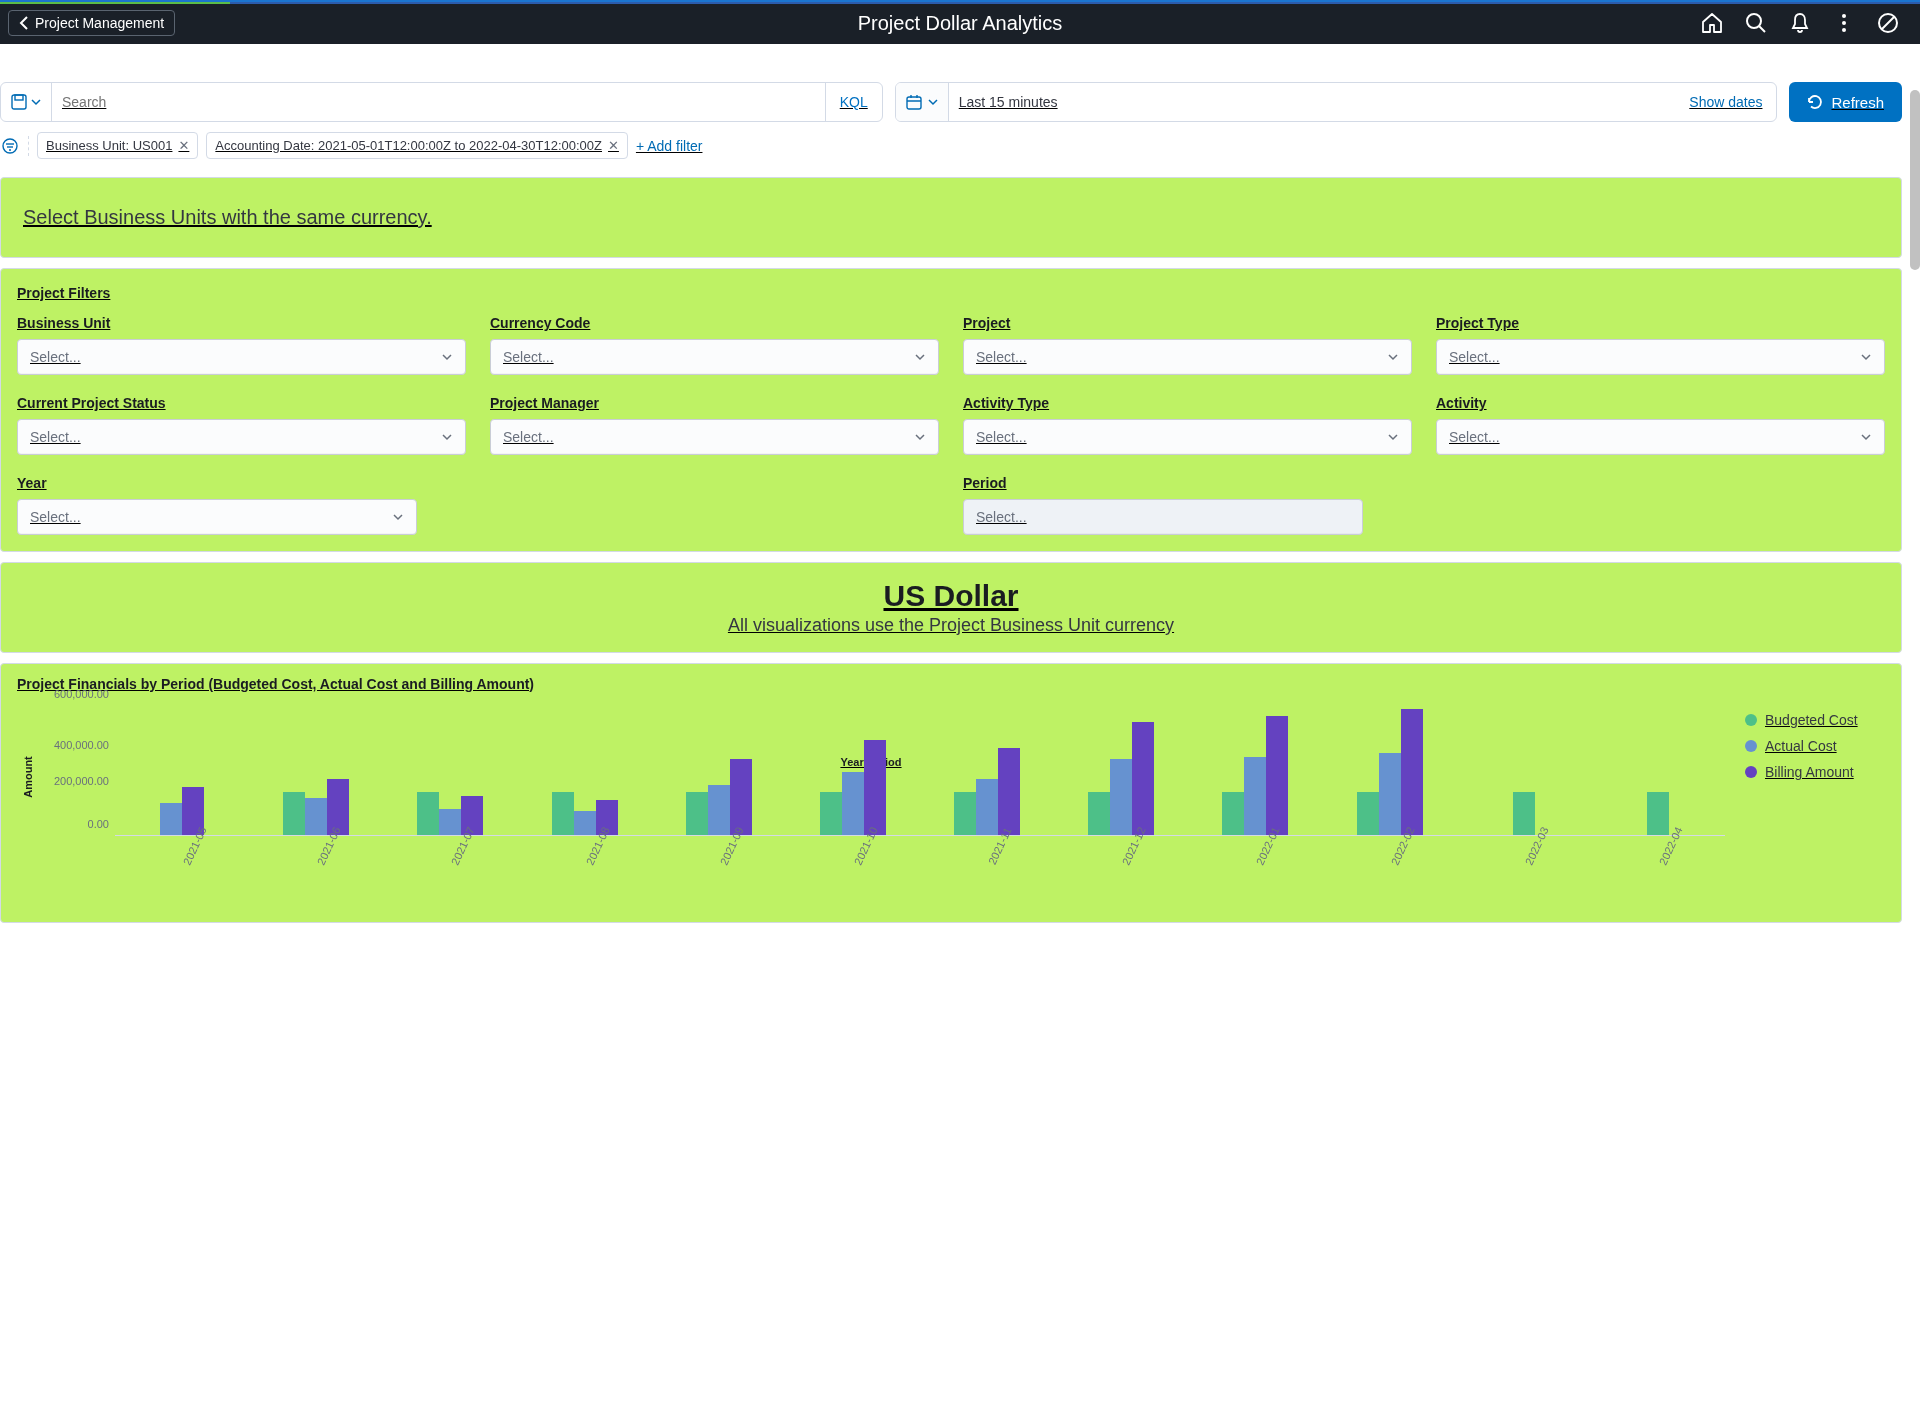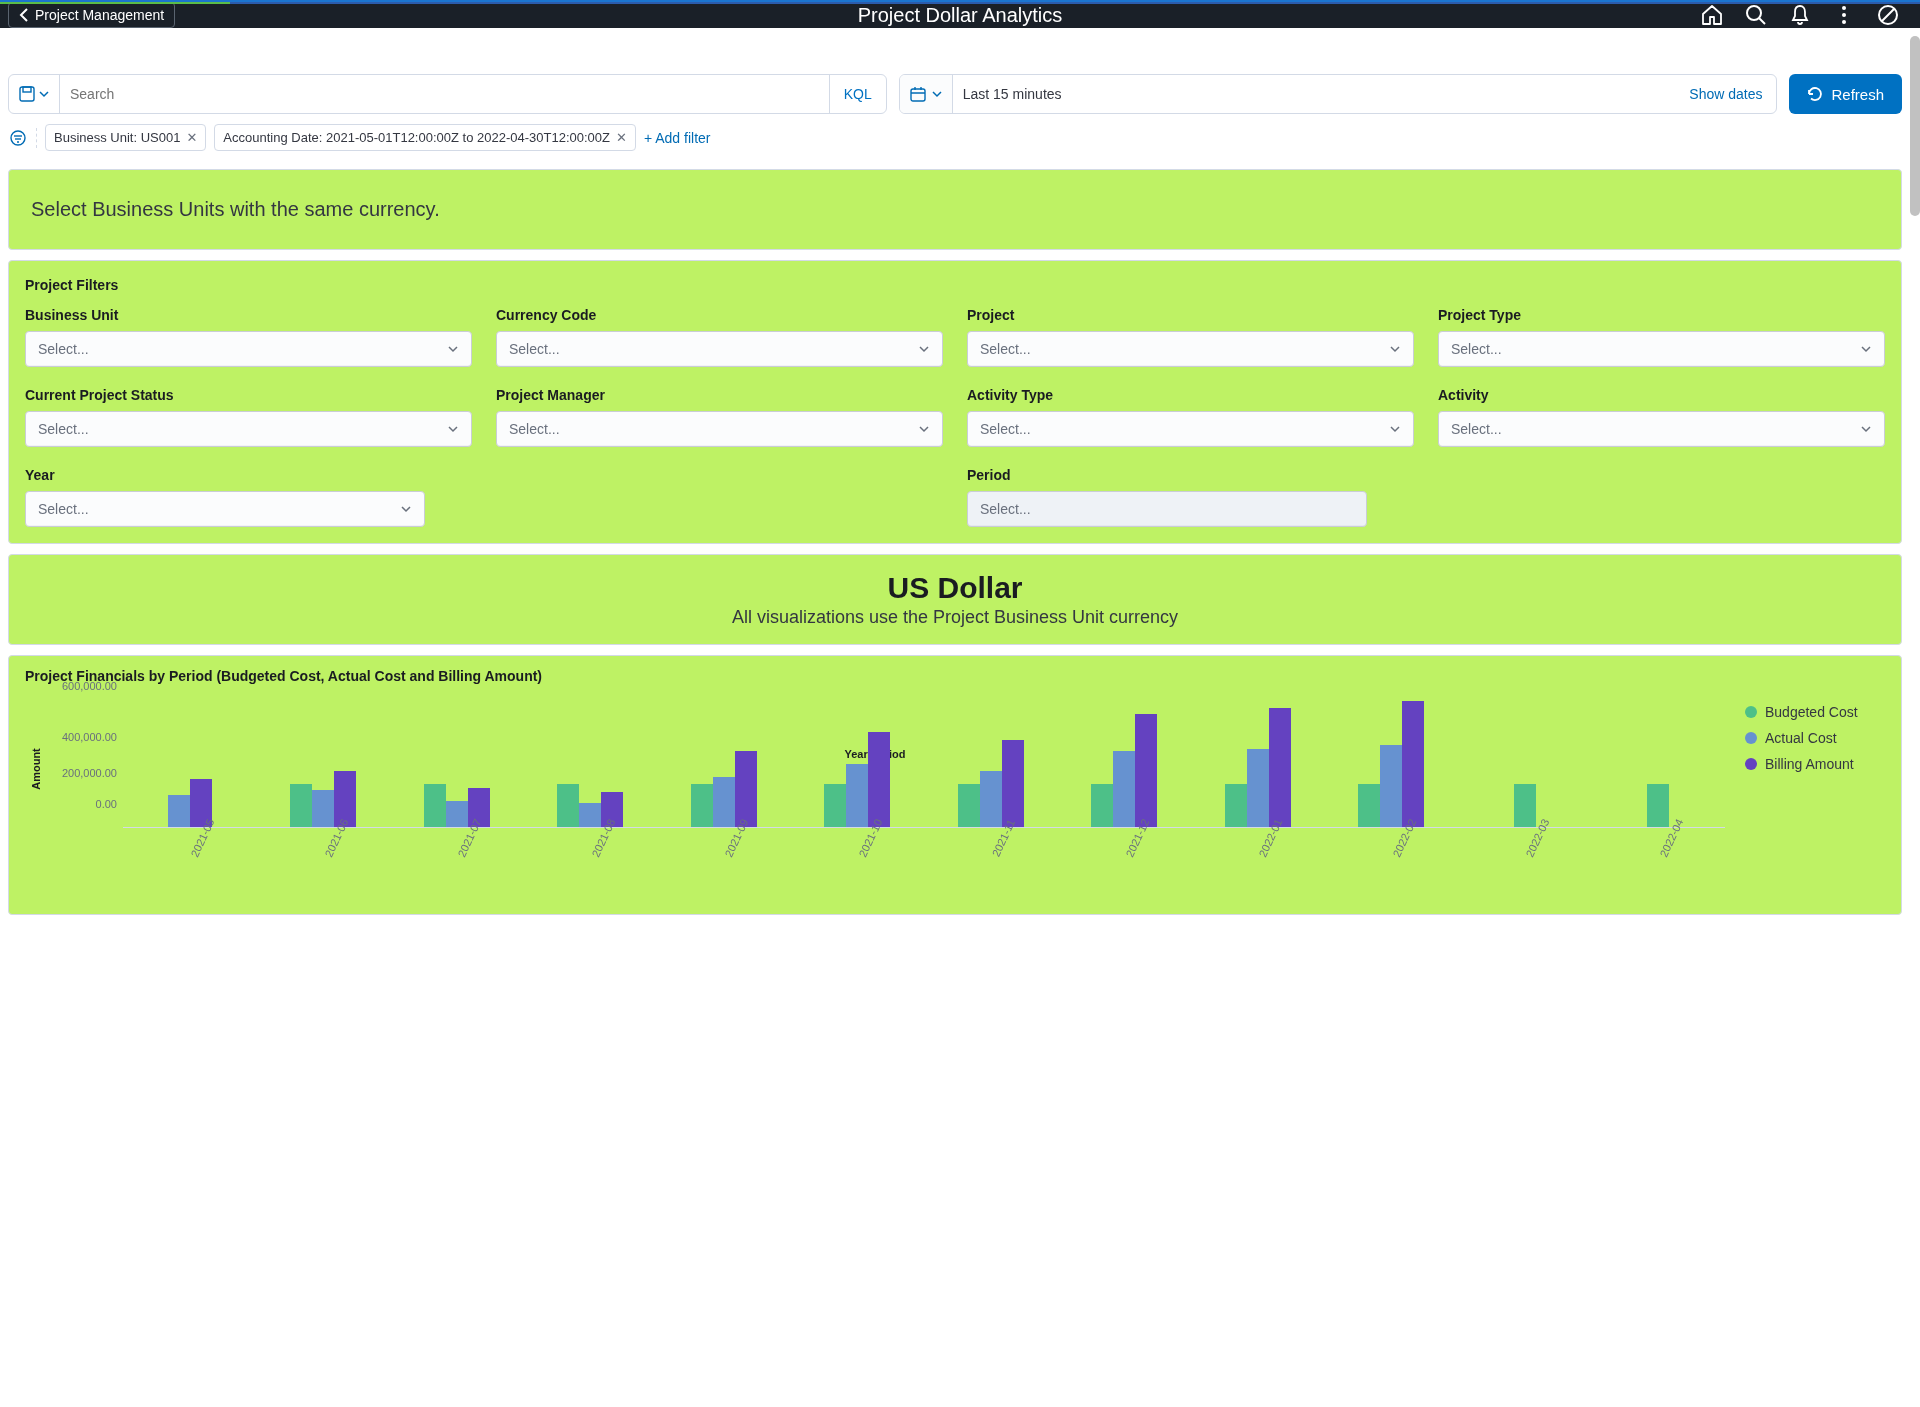--- a/index.html
+++ b/index.html
@@ -1,23 +1,23 @@
 <!DOCTYPE html>
 <html><head>
 <meta charset="utf-8">
 <style>
 * { box-sizing: border-box; margin: 0; padding: 0; font-family: -apple-system, BlinkMacSystemFont, "Segoe UI", Helvetica, Arial, sans-serif; }
 body { background: #fff; }
-.topbar { background: #1a2028; color: #fff; height: 28px; display: flex; align-items: center; position: relative; border-top: 2px solid #1b75d0; }
+.topbar { background: #1a2028; color: #fff; height: 44px; display: flex; align-items: center; position: relative; border-top: 2px solid #1b75d0; }
 .topbar-accent { position: absolute; top: 0; left: 0; right: 0; height: 2px; background: linear-gradient(90deg, #5bbd4a 0%, #5bbd4a 12%, #2b5cad 12%, #2b5cad 100%); }
 .back-btn { display: flex; align-items: center; gap: 6px; border: 1px solid #5a6470; border-radius: 4px; padding: 4px 10px; margin-left: 8px; font-size: 14px; color: #fff; cursor: pointer; }
 .topbar-title { position: absolute; left: 50%; transform: translateX(-50%); font-size: 20px; font-weight: 400; }
 .topbar-icons { margin-left: auto; display: flex; gap: 20px; padding-right: 20px; align-items: center; }
 .topbar-icons .ticon { width: 24px; height: 24px; display: flex; align-items: center; justify-content: center; cursor: pointer; }
-.content { padding: 8px; padding-right: 18px; position: relative; }
+.content { padding-right: 18px; position: relative; text-decoration: underline; }
 .scrollbar { position: absolute; right: 0; top: 8px; bottom: 0; width: 10px; }
 .scrollbar-thumb { background: #c1c1c1; border-radius: 5px; width: 10px; height: 180px; }
 .query-row { display: flex; gap: 12px; margin-bottom: 10px; margin-top: 38px; }
 .query-left { flex: 1; display: flex; border: 1px solid #d3dae6; border-radius: 6px; overflow: hidden; align-items: center; }
 .save-icon-wrap { display: flex; align-items: center; gap: 4px; padding: 0 10px; border-right: 1px solid #d3dae6; height: 38px; cursor: pointer; }
 .search-input { flex: 1; border: none; outline: none; font-size: 14px; padding: 0 10px; height: 38px; color: #69707d; }
 .kql-btn { padding: 0 14px; height: 38px; display: flex; align-items: center; font-size: 14px; color: #0071c2; border-left: 1px solid #d3dae6; cursor: pointer; }
 .time-wrap { flex: 1; display: flex; border: 1px solid #d3dae6; border-radius: 6px; overflow: hidden; align-items: center; justify-content: center; }
 .cal-icon-wrap { display: flex; align-items: center; gap: 6px; padding: 0 10px; border-right: 1px solid #d3dae6; height: 38px; cursor: pointer; background: #fbfcfd; }
 .time-text { flex: 1; padding: 0 10px; font-size: 14px; color: #343741; }
@@ -270,21 +270,21 @@
     <div class="currency-title">US Dollar</div>
     <div class="currency-sub">All visualizations use the Project Business Unit currency</div>
   </div>
 
   <div class="panel chart-panel">
     <div class="panel-title">Project Financials by Period (Budgeted Cost, Actual Cost and Billing Amount)</div>
     <div class="chart-area">
       <div class="chart-main">
         <div class="y-label">Amount</div>
         <div class="y-axis" id="y-axis">
-            <div class="y-tick" style="bottom: 12px;">0.00</div>
+            <div class="y-tick" style="bottom: 0px;">0.00</div>
             <div class="y-tick" style="bottom: 43.3333px;">200,000.00</div>
             <div class="y-tick" style="bottom: 79px;">400,000.00</div>
             <div class="y-tick" style="bottom: 130px;">600,000.00</div>
           </div>
         <div class="plot" id="plot">
             <div class="period-group">
               <div class="bar" style="background: rgb(102, 146, 208); height: 32.5px;"></div>
               <div class="bar" style="background: rgb(100, 66, 192); height: 47.6667px;"></div>
             </div>
             <div class="period-group">

